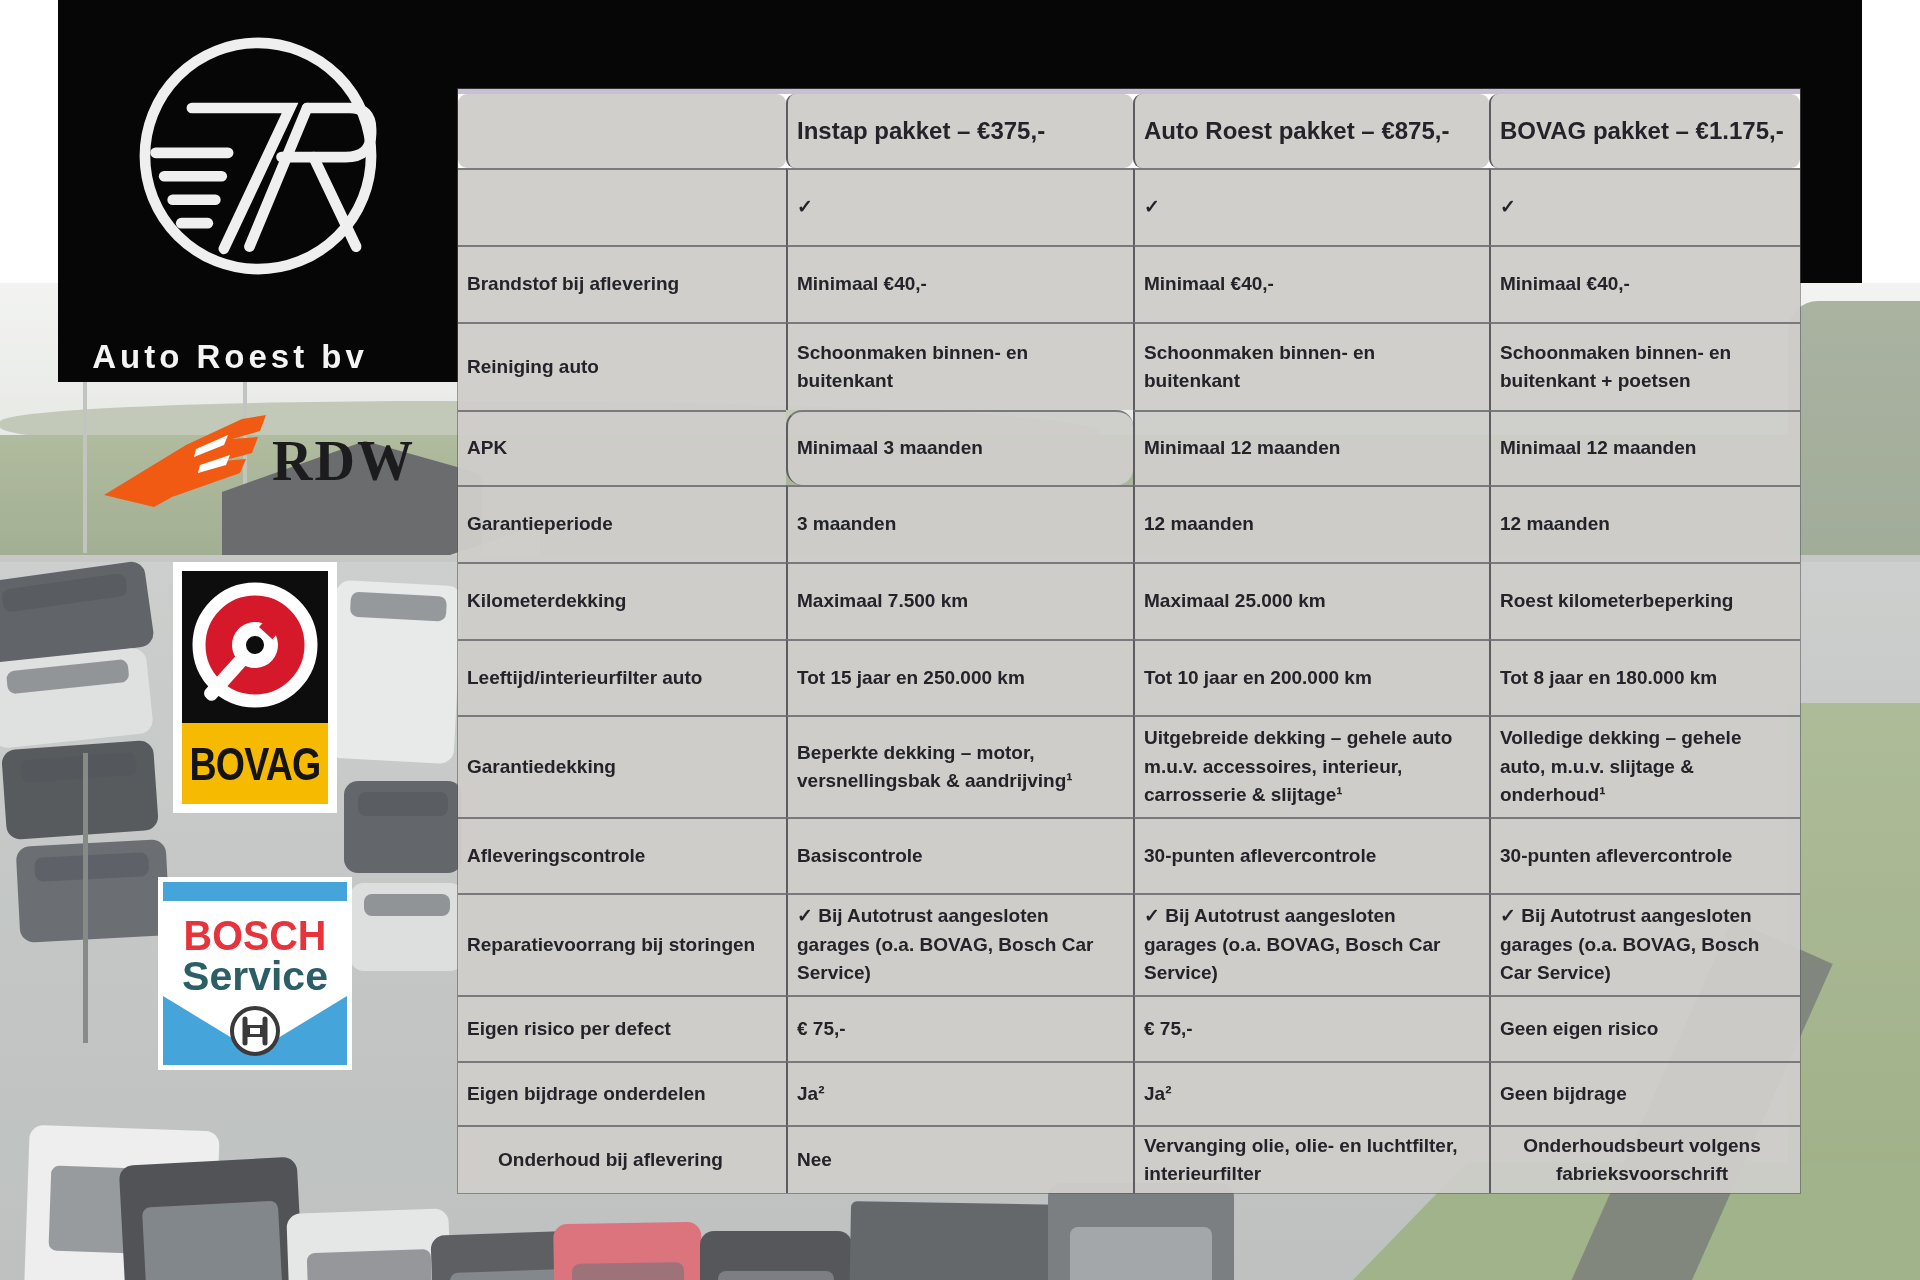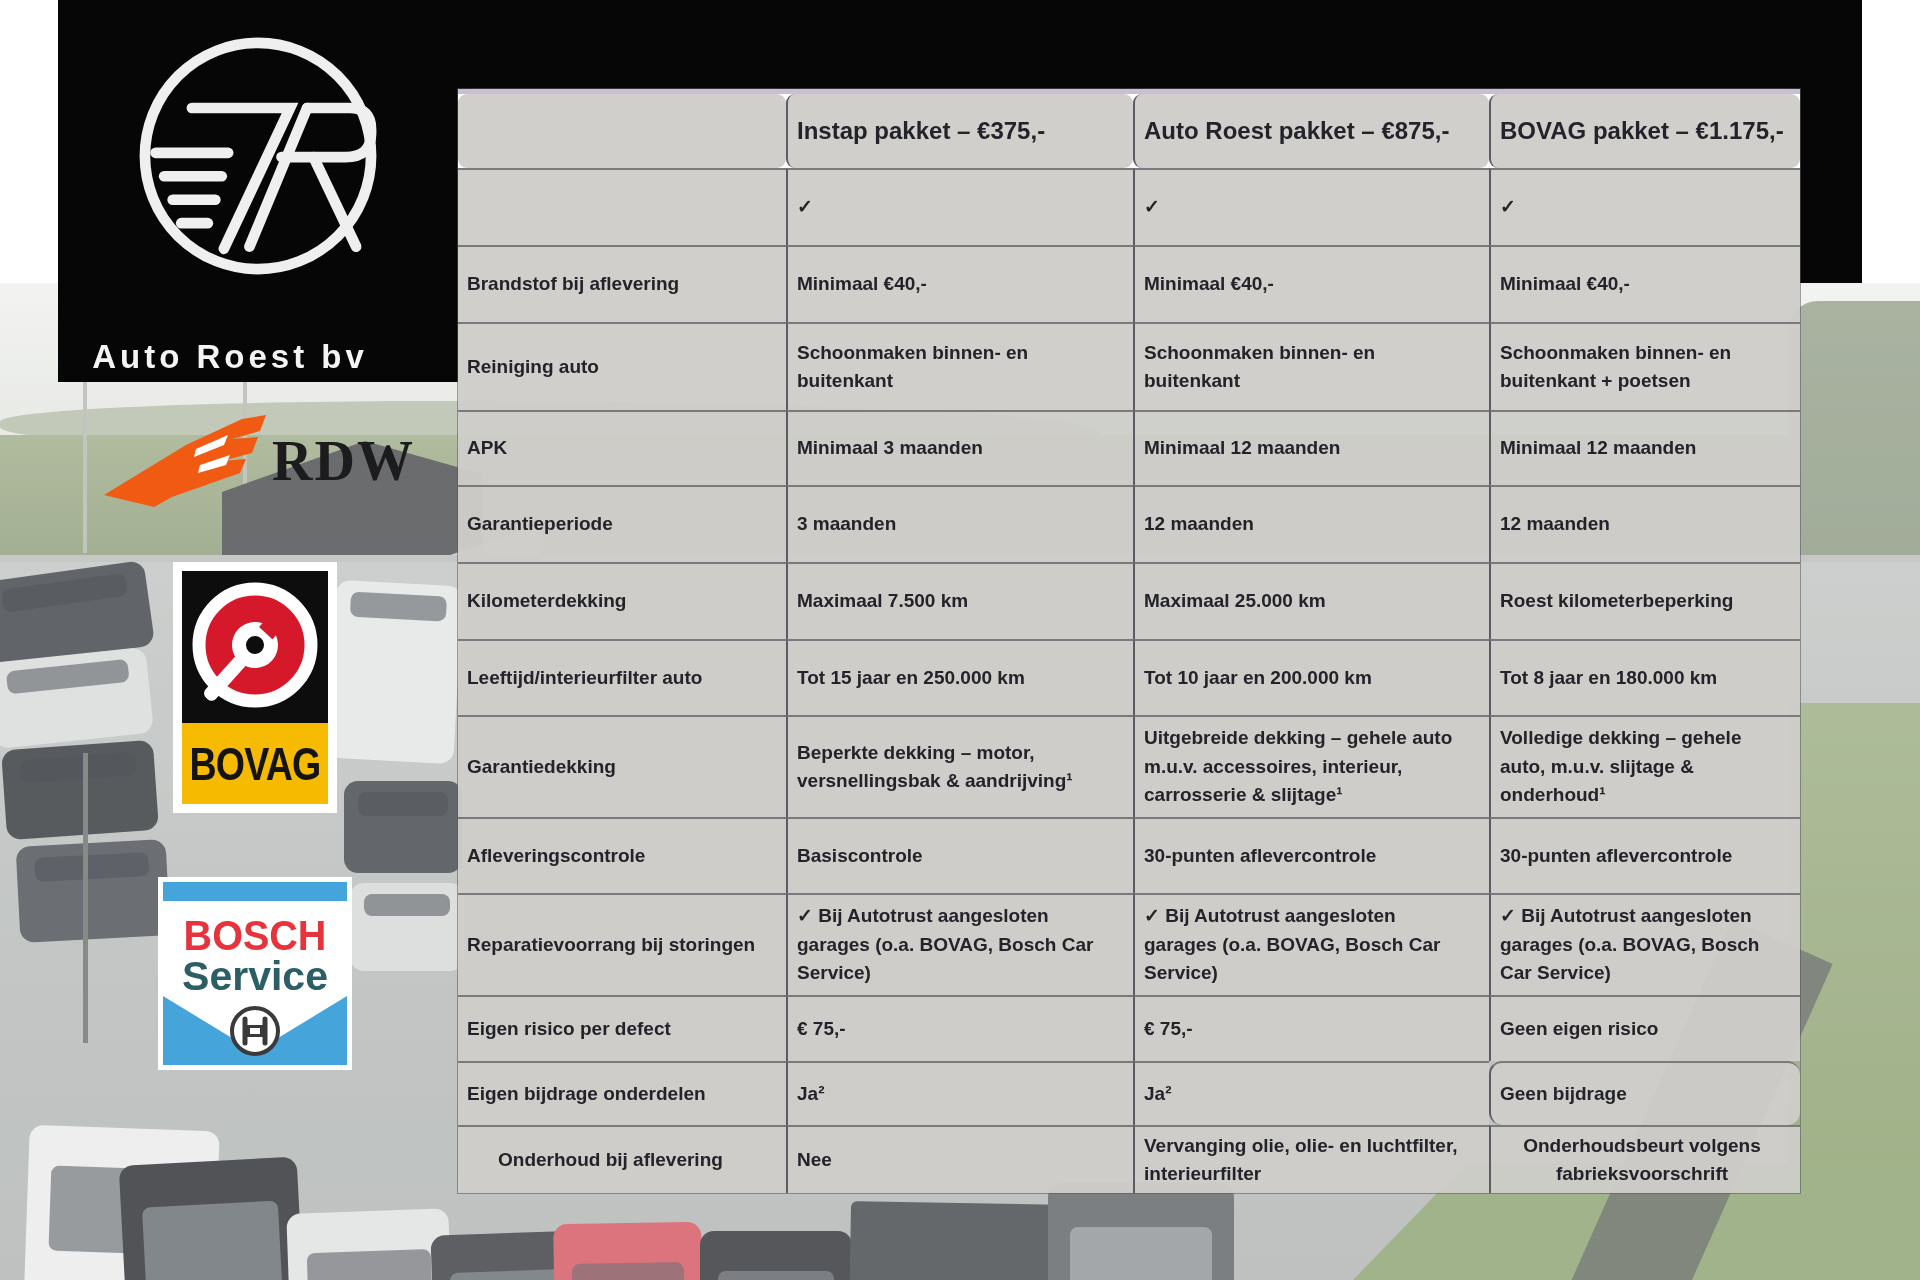--- a/index.html
+++ b/index.html
@@ -210,21 +210,21 @@
       <div class="cell bt bl" style="grid-area: 2 / 4;">✓</div>
       <div class="cell bt" style="grid-area: 3 / 1;">Brandstof bij aflevering</div>
       <div class="cell bt bl" style="grid-area: 3 / 2;">Minimaal €40,-</div>
       <div class="cell bt bl" style="grid-area: 3 / 3;">Minimaal €40,-</div>
       <div class="cell bt bl" style="grid-area: 3 / 4;">Minimaal €40,-</div>
       <div class="cell bt" style="grid-area: 4 / 1;">Reiniging auto</div>
       <div class="cell bt bl" style="grid-area: 4 / 2;">Schoonmaken binnen- en buitenkant</div>
       <div class="cell bt bl" style="grid-area: 4 / 3;">Schoonmaken binnen- en buitenkant</div>
       <div class="cell bt bl" style="grid-area: 4 / 4;">Schoonmaken binnen- en buitenkant + poetsen</div>
       <div class="cell bt" style="grid-area: 5 / 1;">APK</div>
-      <div class="cell bt bl" style="grid-area: 5 / 2;">Minimaal 3 maanden</div>
+      <div class="cell bt bl" style="grid-area: 5 / 2; border-radius: 16px;">Minimaal 3 maanden</div>
       <div class="cell bt bl" style="grid-area: 5 / 3;">Minimaal 12 maanden</div>
       <div class="cell bt bl" style="grid-area: 5 / 4;">Minimaal 12 maanden</div>
       <div class="cell bt" style="grid-area: 6 / 1;">Garantieperiode</div>
       <div class="cell bt bl" style="grid-area: 6 / 2;">3 maanden</div>
       <div class="cell bt bl" style="grid-area: 6 / 3;">12 maanden</div>
       <div class="cell bt bl" style="grid-area: 6 / 4;">12 maanden</div>
       <div class="cell bt" style="grid-area: 7 / 1;">Kilometerdekking</div>
       <div class="cell bt bl" style="grid-area: 7 / 2;">Maximaal 7.500 km</div>
       <div class="cell bt bl" style="grid-area: 7 / 3;">Maximaal 25.000 km</div>
       <div class="cell bt bl" style="grid-area: 7 / 4;">Roest kilometerbeperking</div>
@@ -244,20 +244,20 @@
       <div class="cell bt bl" style="grid-area: 11 / 2;">✓ Bij Autotrust aangesloten garages (o.a. BOVAG, Bosch Car Service)</div>
       <div class="cell bt bl" style="grid-area: 11 / 3;">✓ Bij Autotrust aangesloten garages (o.a. BOVAG, Bosch Car Service)</div>
       <div class="cell bt bl" style="grid-area: 11 / 4;">✓ Bij Autotrust aangesloten garages (o.a. BOVAG, Bosch Car Service)</div>
       <div class="cell bt" style="grid-area: 12 / 1;">Eigen risico per defect</div>
       <div class="cell bt bl" style="grid-area: 12 / 2;">€ 75,-</div>
       <div class="cell bt bl" style="grid-area: 12 / 3;">€ 75,-</div>
       <div class="cell bt bl" style="grid-area: 12 / 4;">Geen eigen risico</div>
       <div class="cell bt" style="grid-area: 13 / 1;">Eigen bijdrage onderdelen</div>
       <div class="cell bt bl" style="grid-area: 13 / 2;">Ja²</div>
       <div class="cell bt bl" style="grid-area: 13 / 3;">Ja²</div>
-      <div class="cell bt bl" style="grid-area: 13 / 4; border-radius: 13px;">Geen bijdrage</div>
+      <div class="cell bt bl" style="grid-area: 13 / 4;">Geen bijdrage</div>
       <div class="cell bt" style="grid-area: 14 / 1; padding-left: 40px;">Onderhoud bij aflevering</div>
       <div class="cell bt bl" style="grid-area: 14 / 2;">Nee</div>
       <div class="cell bt bl" style="grid-area: 14 / 3;">Vervanging olie, olie- en luchtfilter, interieurfilter</div>
       <div class="cell bt bl" style="grid-area: 14 / 4; text-align: center;">Onderhoudsbeurt volgens fabrieksvoorschrift</div>
     </div>
 
 </div>
 
 </body></html>

